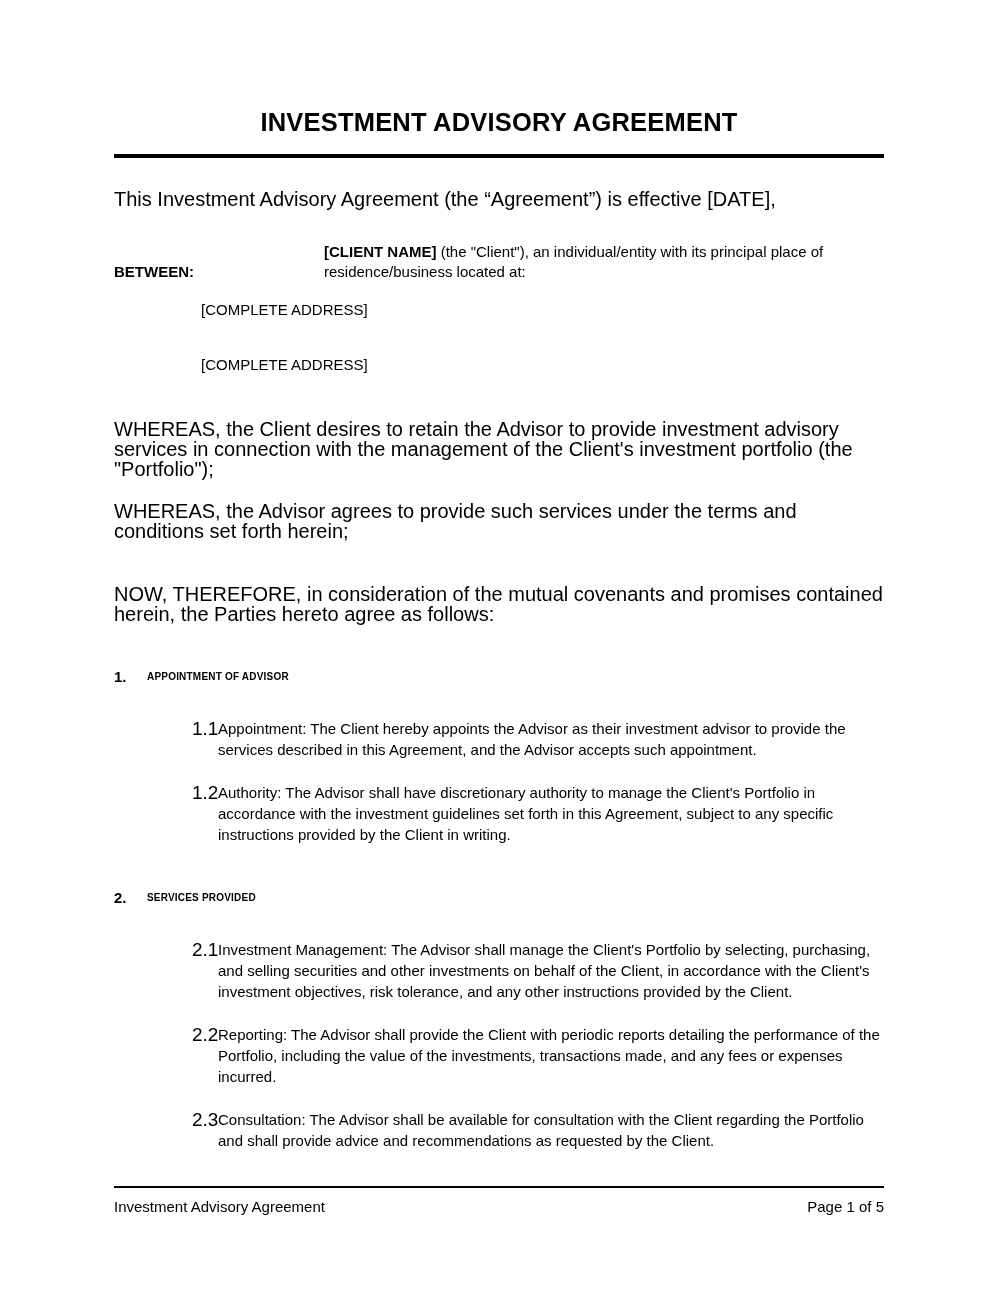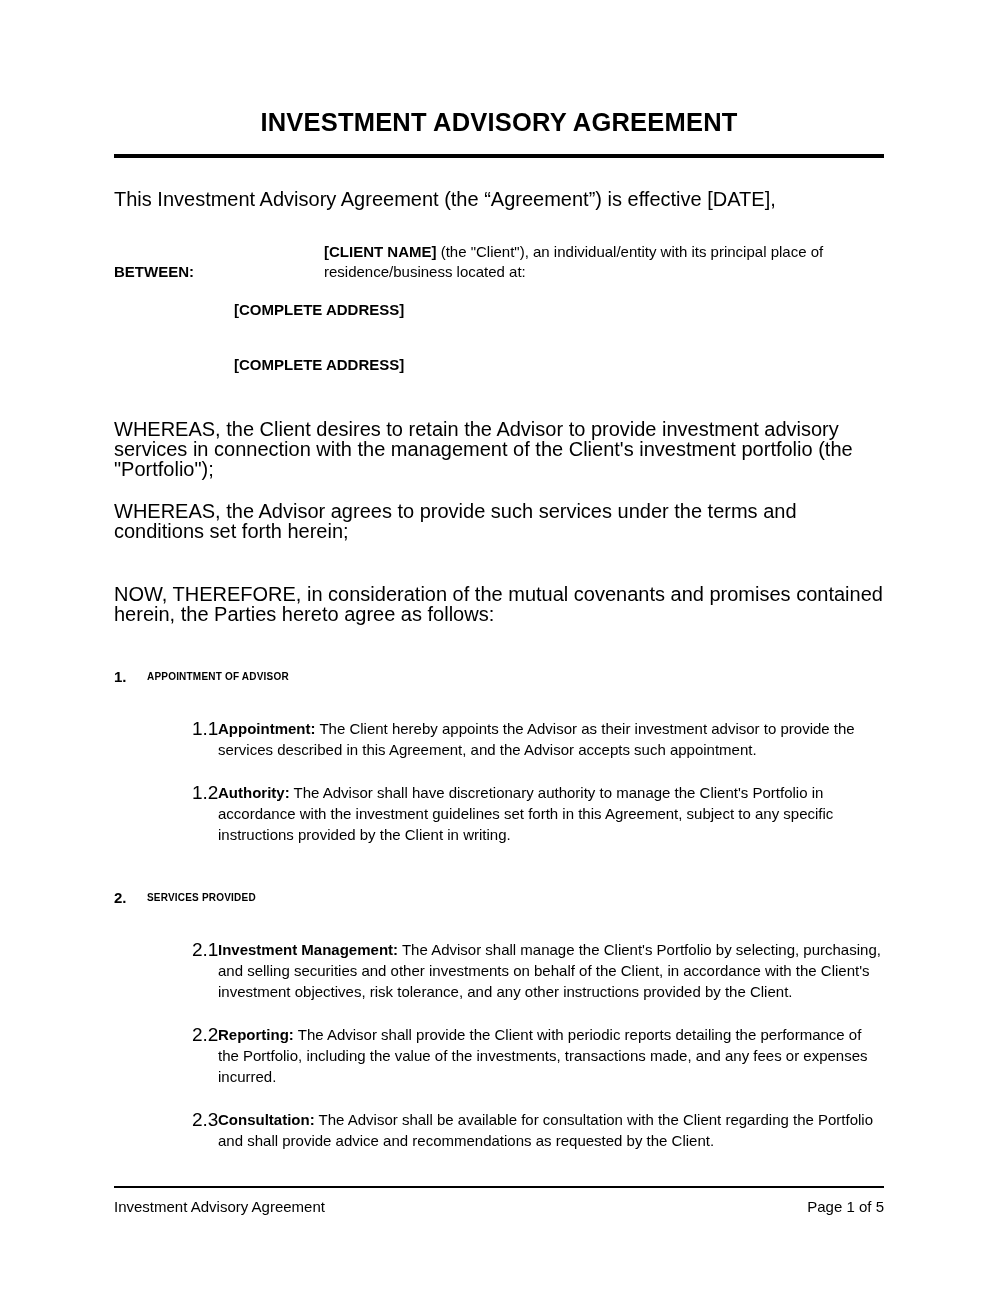--- a/index.html
+++ b/index.html
@@ -83,25 +83,24 @@
     font-weight: bold;
   }
 
   .party-body {
     flex: 1 1 auto;
     font-size: 15px;
     line-height: 20px;
   }
 
   .party-address {
-    margin-left: 120px;
+    margin-left: 87px;
     margin-top: 18px;
     font-size: 15px;
     line-height: 20px;
-    font-weight: bold;
   }
 
   
   .recital-1 { margin-top: 44px; }
   .recital-2 { margin-top: 22px; }
   .recital-3 { margin-top: 43px; }
 
   
   .section {
     margin-top: 43px;
@@ -138,21 +137,21 @@
     flex: 0 0 26px;
     font-size: 19px;
     line-height: 21px;
     margin-left: 44px;
   }
   .clause-text {
     flex: 1 1 auto;
     font-size: 15px;
     line-height: 21px;
   }
-  .clause-text b { font-weight: bold; }
+  .clause-text b { font-weight: normal; }
 
   
   .footer {
     position: absolute;
     left: 114px;
     top: 1186px;
     width: 770px;
   }
   .footer-rule {
     height: 2px;

